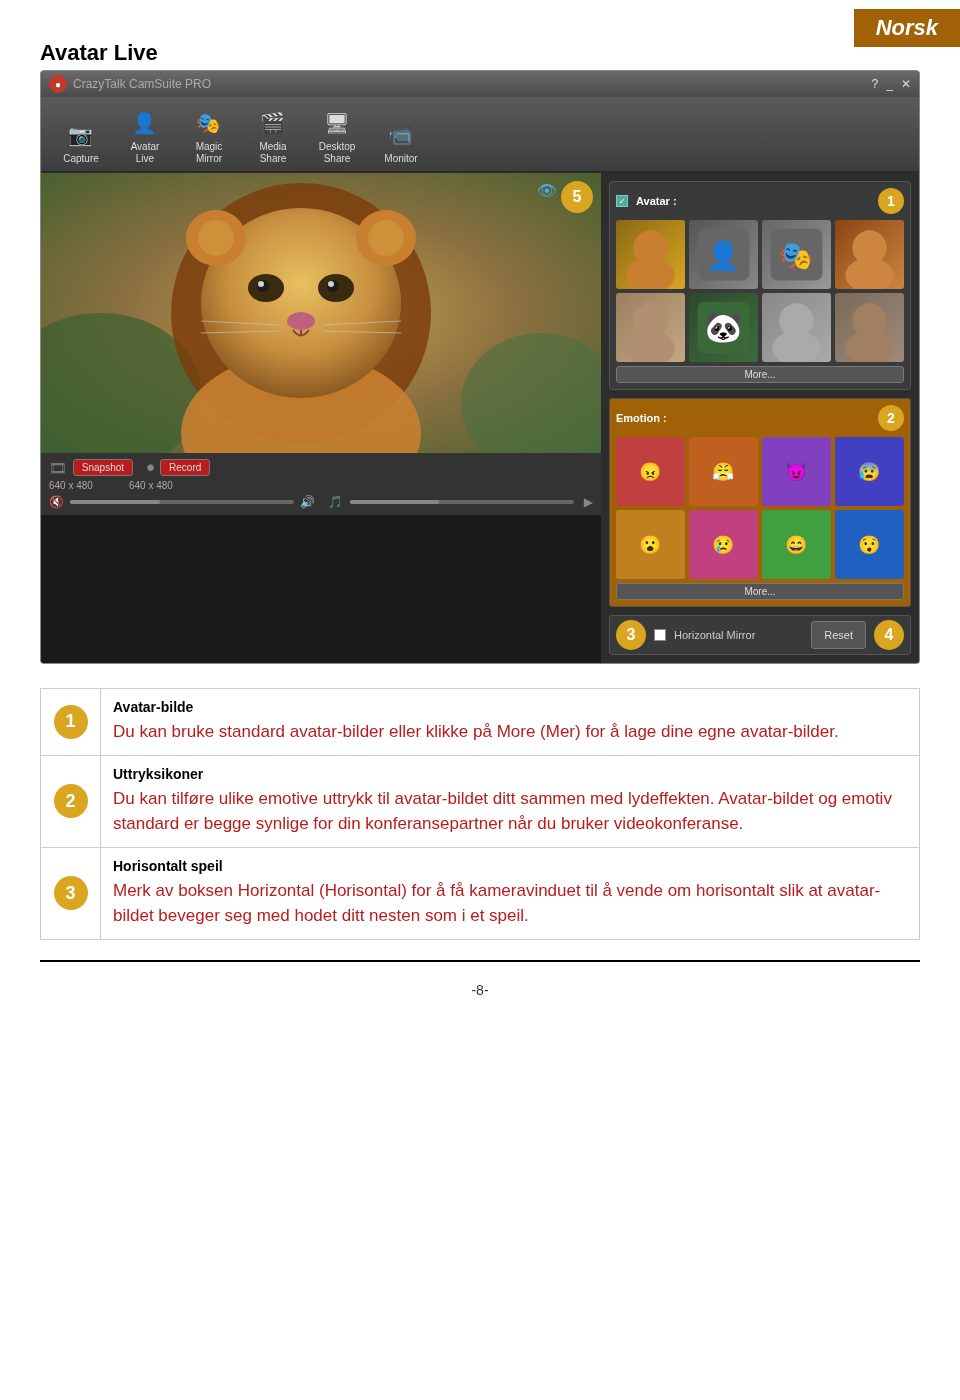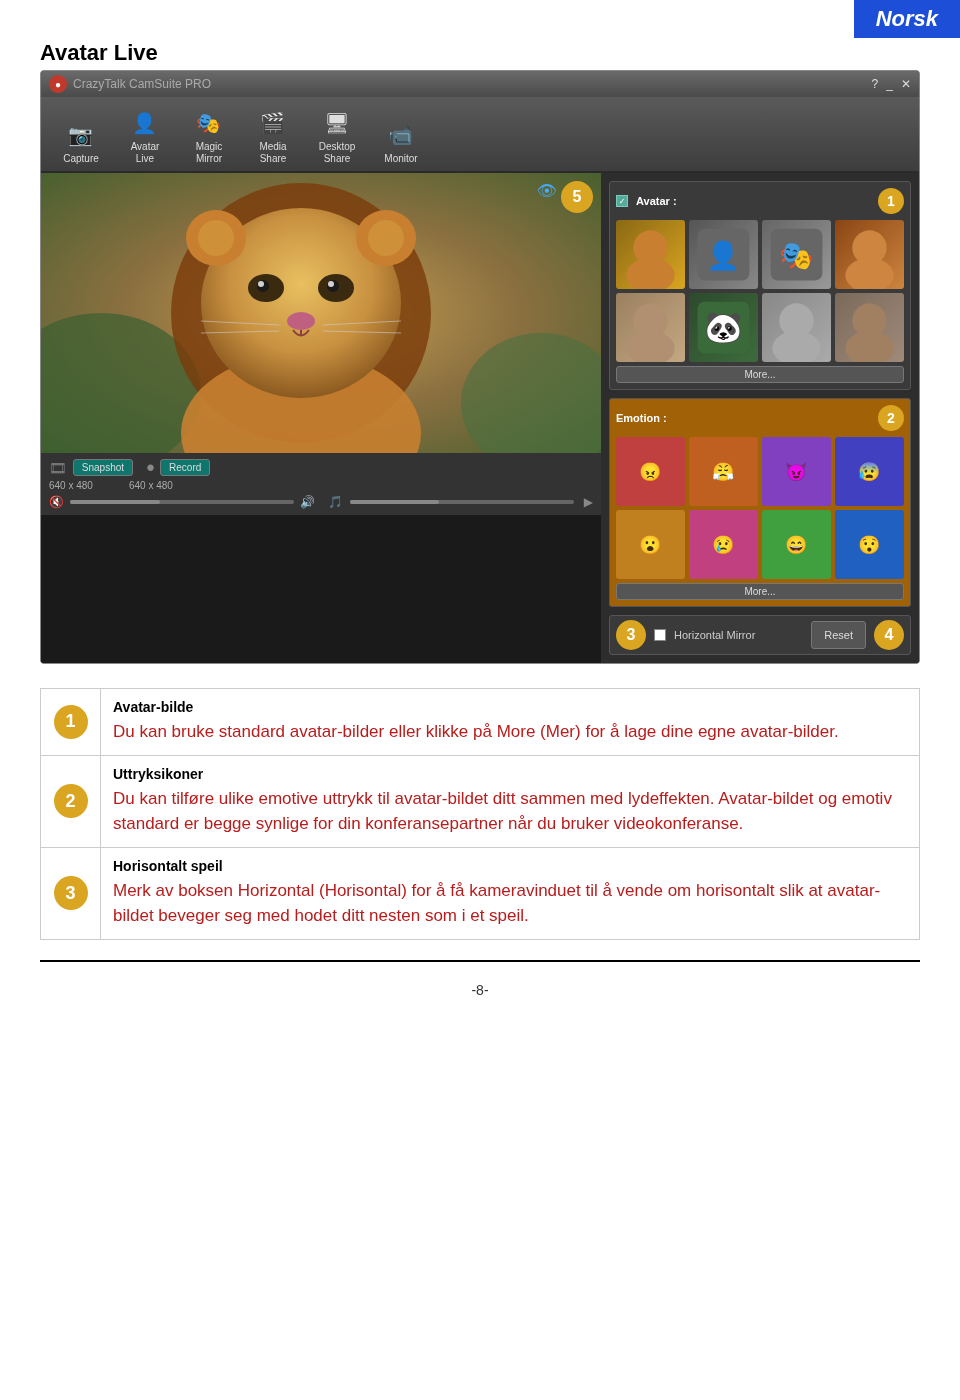--- a/index.html
+++ b/index.html
@@ -8,23 +8,23 @@
       background: #fff;
       width: 960px;
       min-height: 1400px;
       position: relative;
       color: #000;
     }
 
     
     .norsk-badge {
       position: absolute;
-      top: 0;
+      top: 9px;
       right: 0;
-      background: #1d4ed8;
+      background: #a16207;
       color: #fff;
       font-size: 22px;
       font-weight: bold;
       padding: 6px 22px;
       font-style: italic;
     }
 
     
     .page-content {
       padding: 30px 40px 40px 40px;
@@ -187,21 +187,21 @@
       display: flex;
       flex-direction: column;
       gap: 4px;
     }
     .controls-row {
       display: flex;
       align-items: center;
       gap: 6px;
     }
     .ctrl-btn {
-      background: #0f766e;
+      background: #b91c1c;
       border: 1px solid #777;
       border-radius: 3px;
       color: #ddd;
       font-size: 10px;
       padding: 2px 8px;
       cursor: pointer;
     }
     .ctrl-label {
       font-size: 10px;
       color: #aaa;

